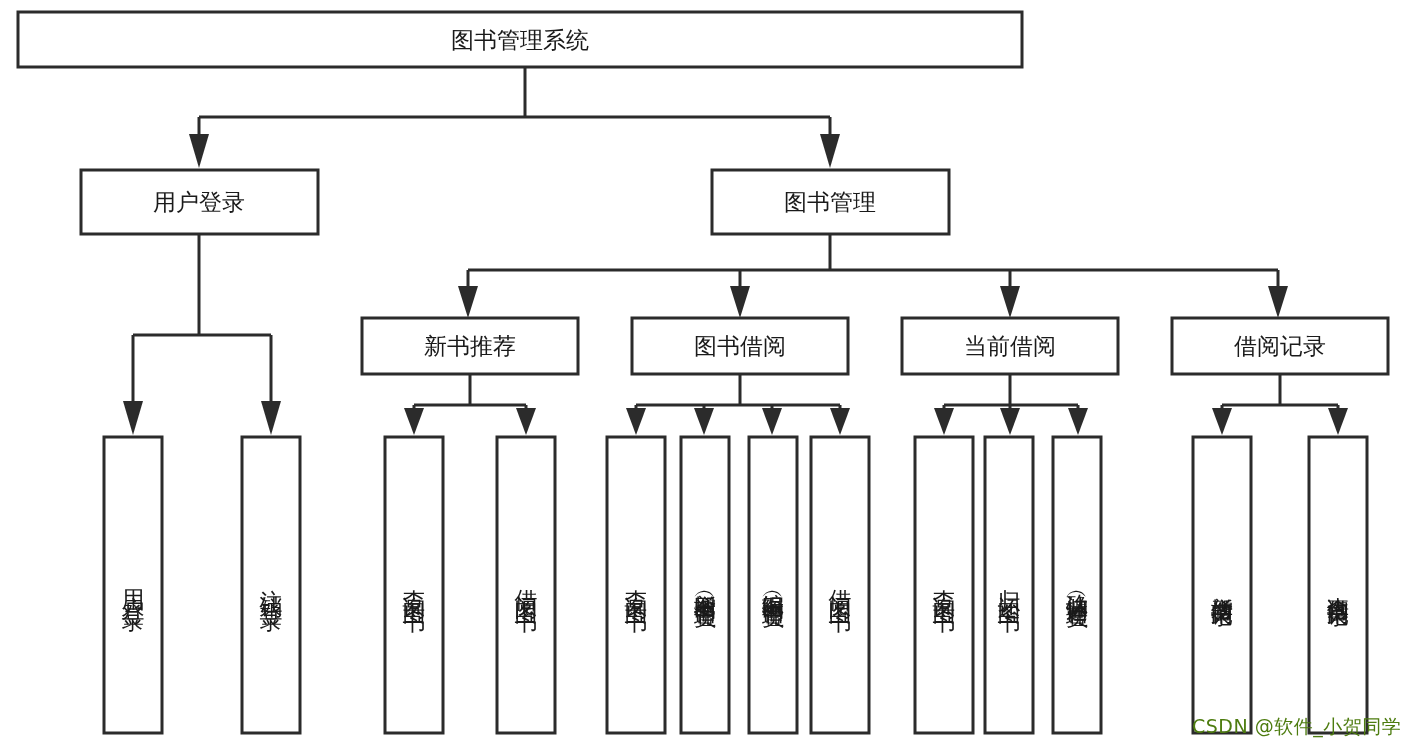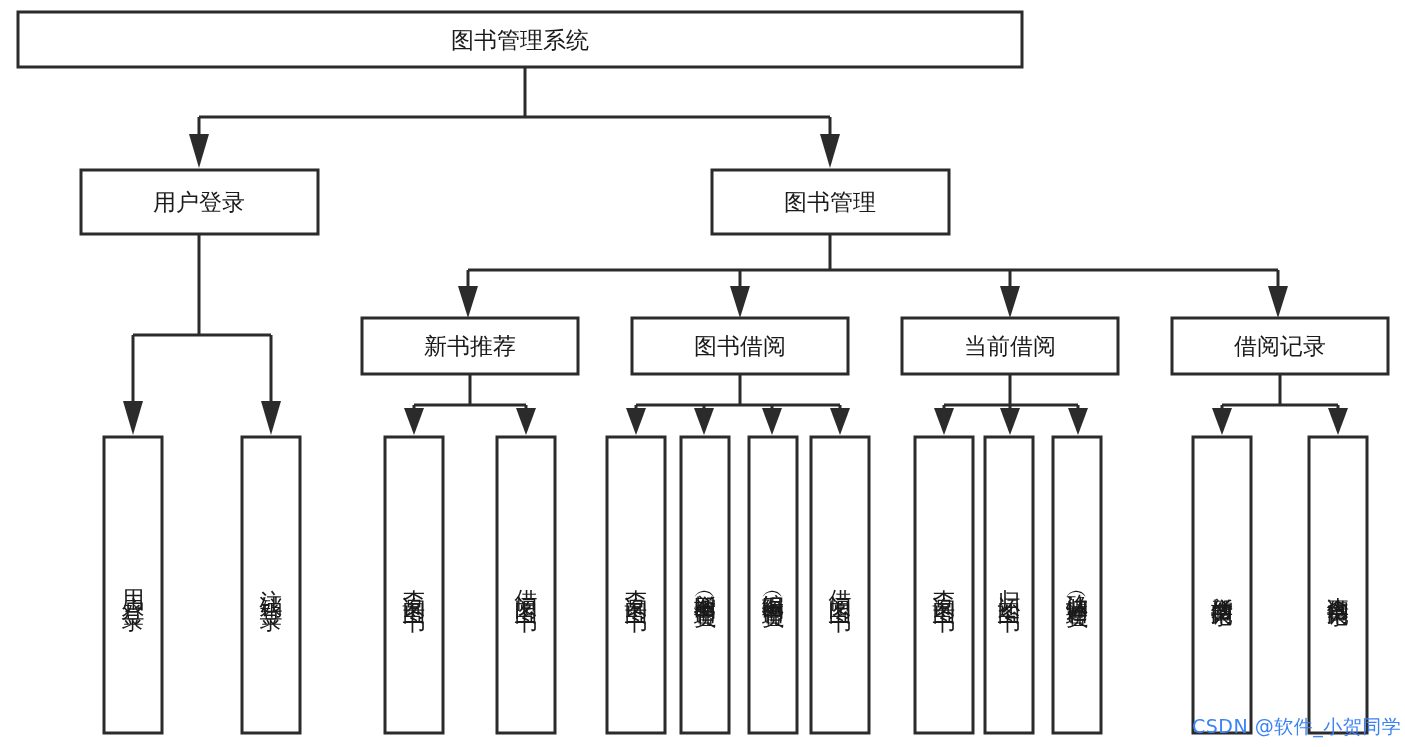--- a/index.html
+++ b/index.html
@@ -69,21 +69,21 @@
     text-align: center;
   }
   .vtext.tight {
     letter-spacing: 2px;
     font-size: 22px;
   }
   .watermark {
     position: absolute;
     font-family: "DejaVu Sans", "Liberation Sans", sans-serif;
     font-size: 19px;
-    color: #3b82f6;
+    color: #4d7c0f;
     white-space: nowrap;
     letter-spacing: 0.5px;
   }
 </style>
 </head>
 <body>
 
 <div id="diagram-root">
 
   <svg class="diagram-canvas" viewBox="0 0 1405 747">

